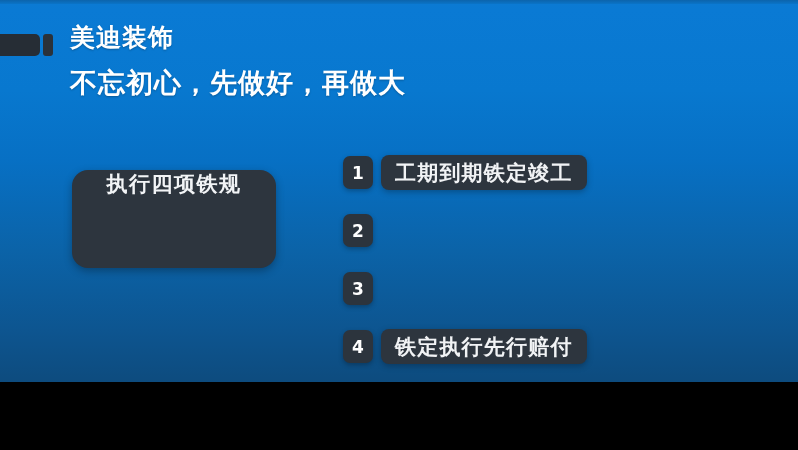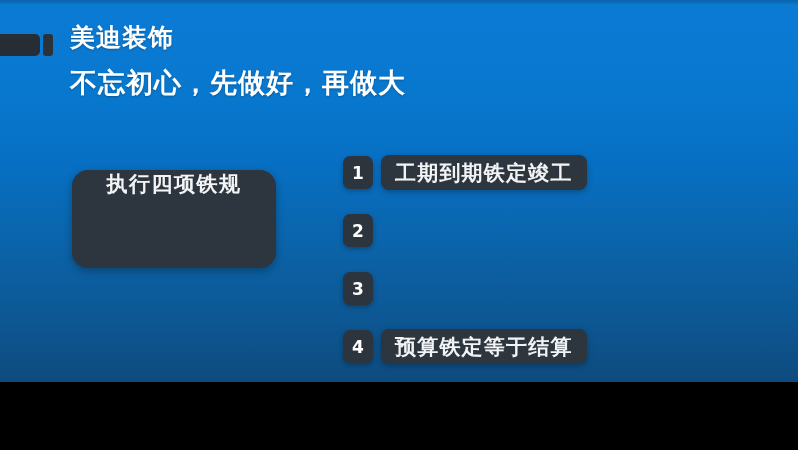--- a/index.html
+++ b/index.html
@@ -170,17 +170,17 @@
       <div class="item-pill">工期到期铁定竣工</div>
     </div>
     <div class="item-row">
       <div class="item-badge">2</div>
     </div>
     <div class="item-row">
       <div class="item-badge">3</div>
     </div>
     <div class="item-row">
       <div class="item-badge">4</div>
-      <div class="item-pill">预算铁定等于结算</div>
+      <div class="item-pill">铁定执行先行赔付</div>
     </div>
   </div>
 
 </div>
 
 </body></html>

